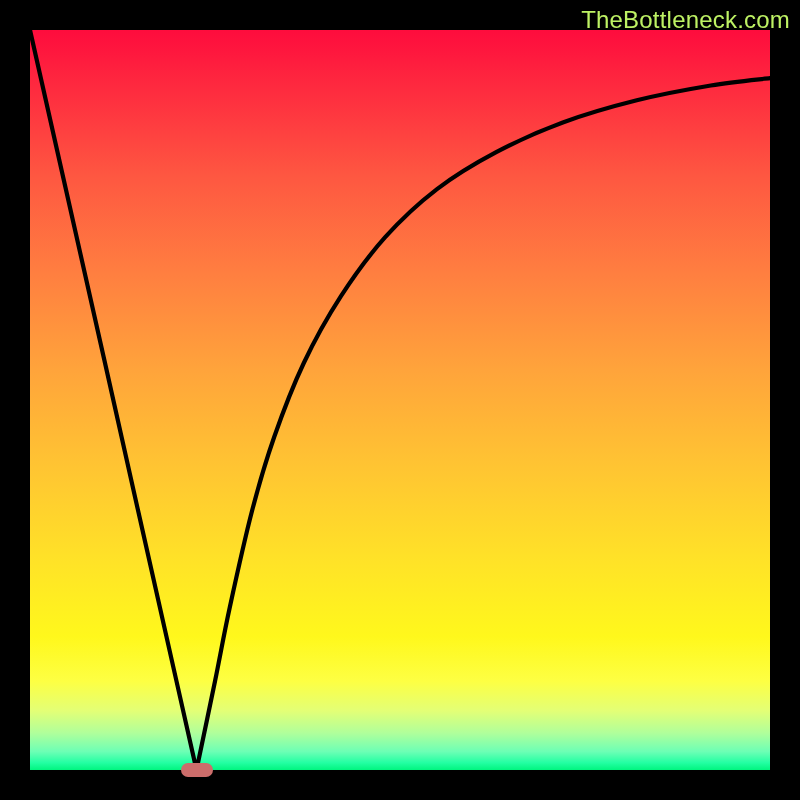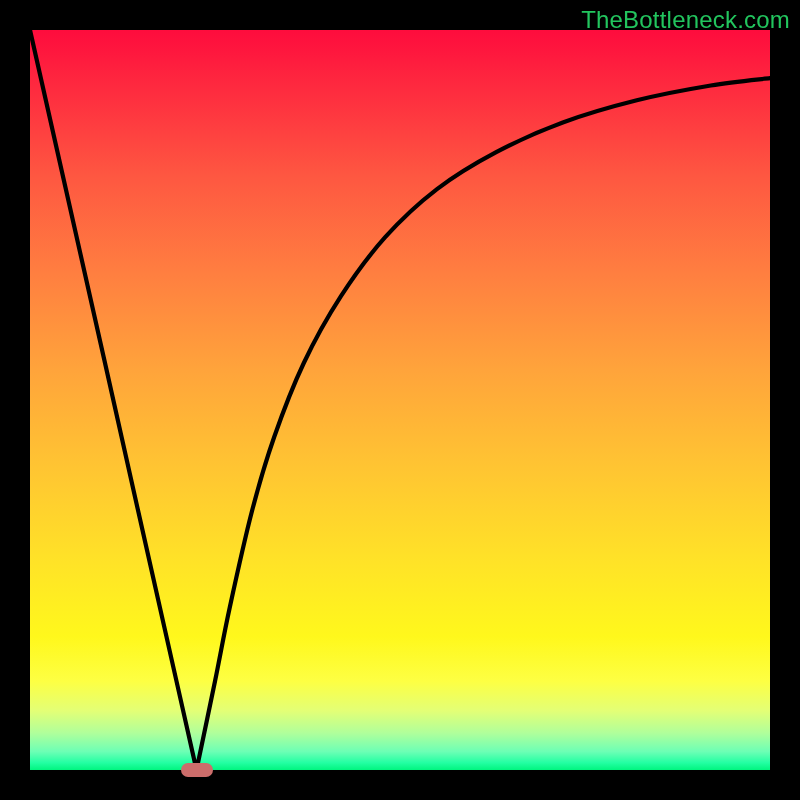--- a/index.html
+++ b/index.html
@@ -38,21 +38,21 @@
       #b0ff9b 95%,
       #6dffb5 97.5%,
       #24ffa3 99%,
       #00f57f 100%
     );
   }
   .watermark {
     position: absolute;
     top: 6px;
     right: 10px;
-    color: #22c55e;
+    color: #bef264;
     font-size: 24px;
     font-weight: 400;
     letter-spacing: 0.2px;
     user-select: none;
   }
   svg.curve {
     position: absolute;
     left: 0; top: 0;
     width: 100%;
     height: 100%;

